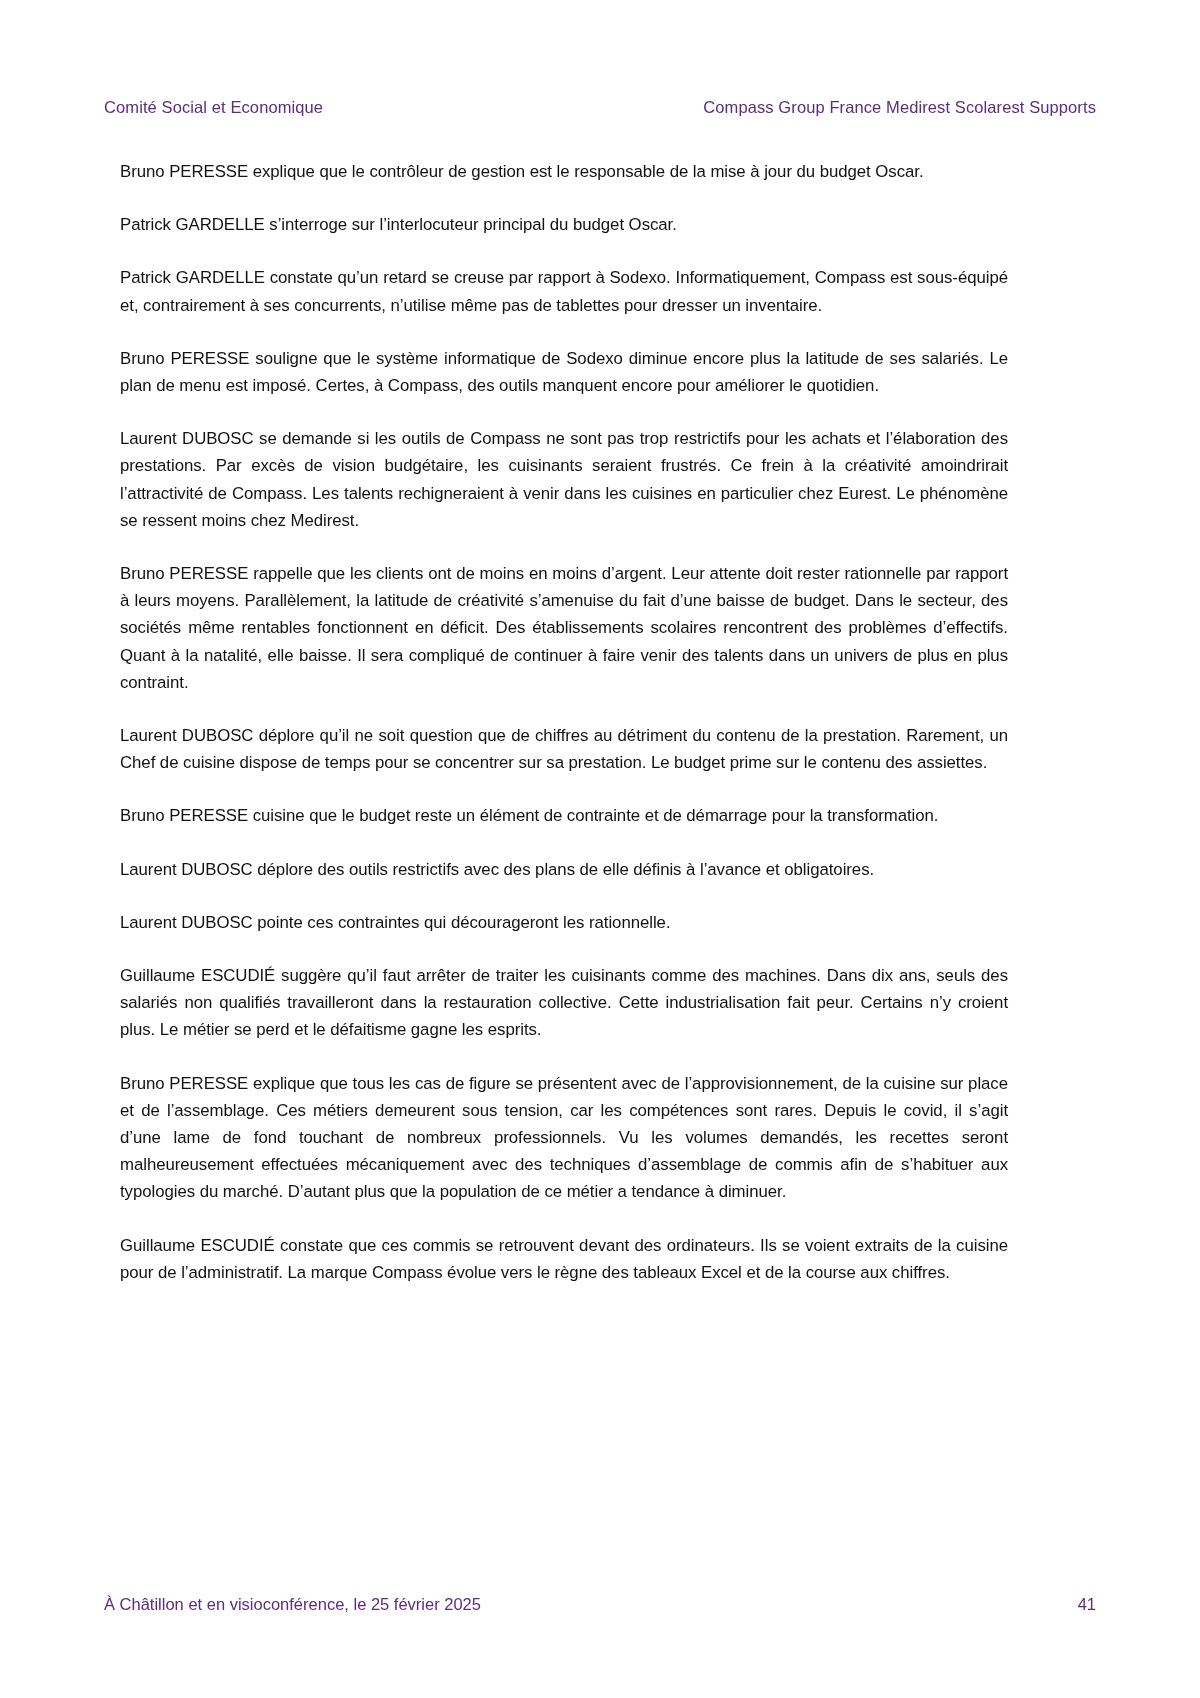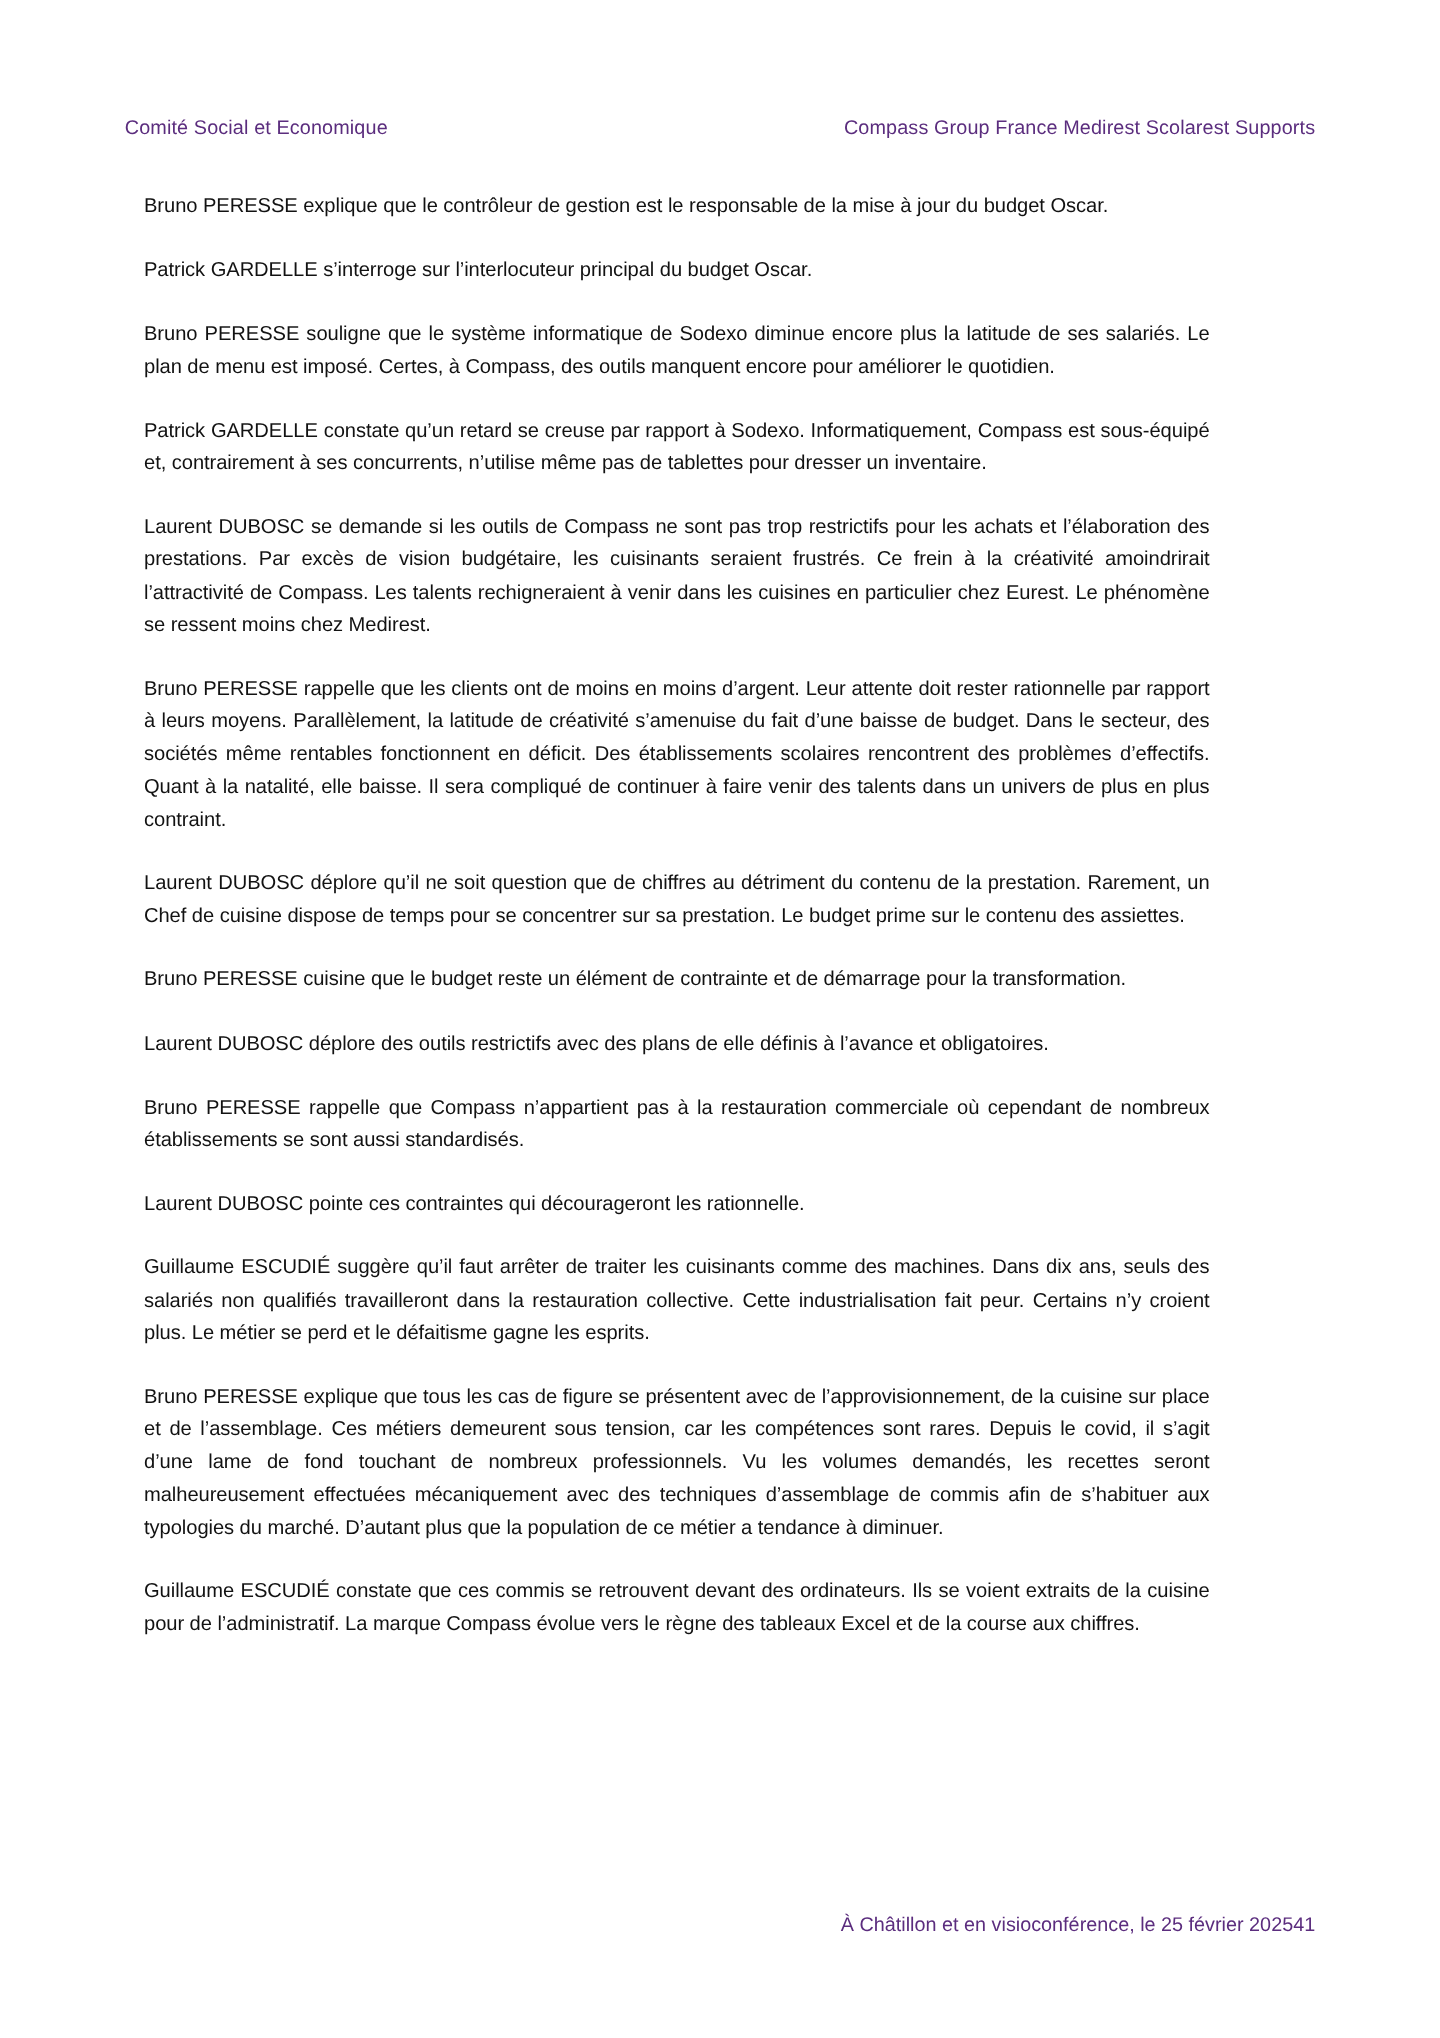--- a/index.html
+++ b/index.html
@@ -53,21 +53,21 @@
   }
   .para:last-child {
     margin-bottom: 12px;
   }
   .footer {
     position: absolute;
     bottom: 84px;
     left: 104px;
     right: 104px;
     display: flex;
-    justify-content: flex-end;
+    justify-content: space-between;
     align-items: baseline;
     font-size: 16.5px;
     color: #5b2d7e;
     font-stretch: condensed;
   }
   .footer-left, .footer-right {
     white-space: nowrap;
   }
 </style>
 </head>
@@ -76,28 +76,27 @@
 <div class="page">
 
   <div class="header">
     <span class="header-left">Comité Social et Economique</span>
     <span class="header-right">Compass Group France Medirest Scolarest Supports</span>
   </div>
 
   <div class="content">
     <p class="para">Bruno PERESSE explique que le contrôleur de gestion est le responsable de la mise à jour du budget Oscar.</p>
     <p class="para">Patrick GARDELLE s’interroge sur l’interlocuteur principal du budget Oscar.</p>
+    <p class="para">Patrick GARDELLE constate qu’un retard se creuse par rapport à Sodexo. Informatiquement, Compass est sous-équipé et, contrairement à ses concurrents, n’utilise même pas de tablettes pour dresser un inventaire.</p>
     <p class="para">Bruno PERESSE souligne que le système informatique de Sodexo diminue encore plus la latitude de ses salariés. Le plan de menu est imposé. Certes, à Compass, des outils manquent encore pour améliorer le quotidien.</p>
-    <p class="para">Patrick GARDELLE constate qu’un retard se creuse par rapport à Sodexo. Informatiquement, Compass est sous-équipé et, contrairement à ses concurrents, n’utilise même pas de tablettes pour dresser un inventaire.</p>
     <p class="para">Laurent DUBOSC se demande si les outils de Compass ne sont pas trop restrictifs pour les achats et l’élaboration des prestations. Par excès de vision budgétaire, les cuisinants seraient frustrés. Ce frein à la créativité amoindrirait l’attractivité de Compass. Les talents rechigneraient à venir dans les cuisines en particulier chez Eurest. Le phénomène se ressent moins chez Medirest.</p>
     <p class="para">Bruno PERESSE rappelle que les clients ont de moins en moins d’argent. Leur attente doit rester rationnelle par rapport à leurs moyens. Parallèlement, la latitude de créativité s’amenuise du fait d’une baisse de budget. Dans le secteur, des sociétés même rentables fonctionnent en déficit. Des établissements scolaires rencontrent des problèmes d’effectifs. Quant à la natalité, elle baisse. Il sera compliqué de continuer à faire venir des talents dans un univers de plus en plus contraint.</p>
     <p class="para">Laurent DUBOSC déplore qu’il ne soit question que de chiffres au détriment du contenu de la prestation. Rarement, un Chef de cuisine dispose de temps pour se concentrer sur sa prestation. Le budget prime sur le contenu des assiettes.</p>
     <p class="para">Bruno PERESSE cuisine que le budget reste un élément de contrainte et de démarrage pour la transformation.</p>
     <p class="para">Laurent DUBOSC déplore des outils restrictifs avec des plans de elle définis à l’avance et obligatoires.</p>
-    <p class="para">Bruno PERESSE rappelle que Compass n’appartient pas à la restauration commerciale où cependant de nombreux établissements se sont aussi standardisés.</p>
     <p class="para">Laurent DUBOSC pointe ces contraintes qui décourageront les rationnelle.</p>
     <p class="para">Guillaume ESCUDIÉ suggère qu’il faut arrêter de traiter les cuisinants comme des machines. Dans dix ans, seuls des salariés non qualifiés travailleront dans la restauration collective. Cette industrialisation fait peur. Certains n’y croient plus. Le métier se perd et le défaitisme gagne les esprits.</p>
     <p class="para">Bruno PERESSE explique que tous les cas de figure se présentent avec de l’approvisionnement, de la cuisine sur place et de l’assemblage. Ces métiers demeurent sous tension, car les compétences sont rares. Depuis le covid, il s’agit d’une lame de fond touchant de nombreux professionnels. Vu les volumes demandés, les recettes seront malheureusement effectuées mécaniquement avec des techniques d’assemblage de commis afin de s’habituer aux typologies du marché. D’autant plus que la population de ce métier a tendance à diminuer.</p>
     <p class="para">Guillaume ESCUDIÉ constate que ces commis se retrouvent devant des ordinateurs. Ils se voient extraits de la cuisine pour de l’administratif. La marque Compass évolue vers le règne des tableaux Excel et de la course aux chiffres.</p>
   </div>
 
   <div class="footer">
     <span class="footer-left">À Châtillon et en visioconférence, le 25 février 2025</span>
     <span class="footer-right">41</span>
   </div>

